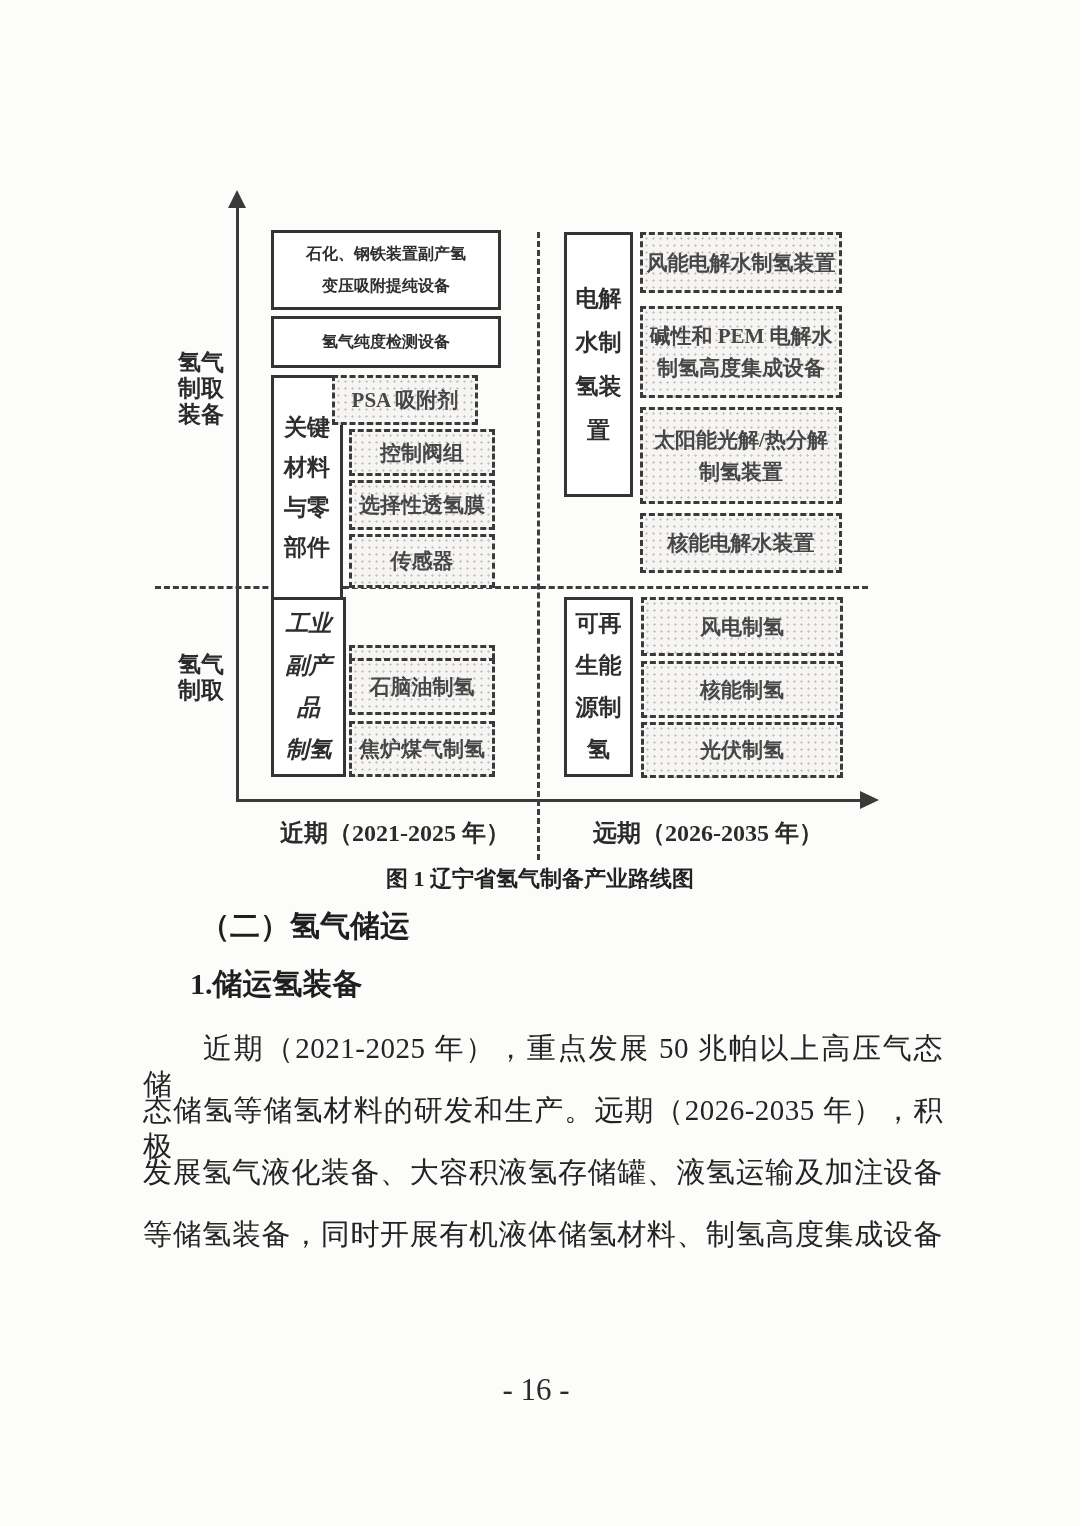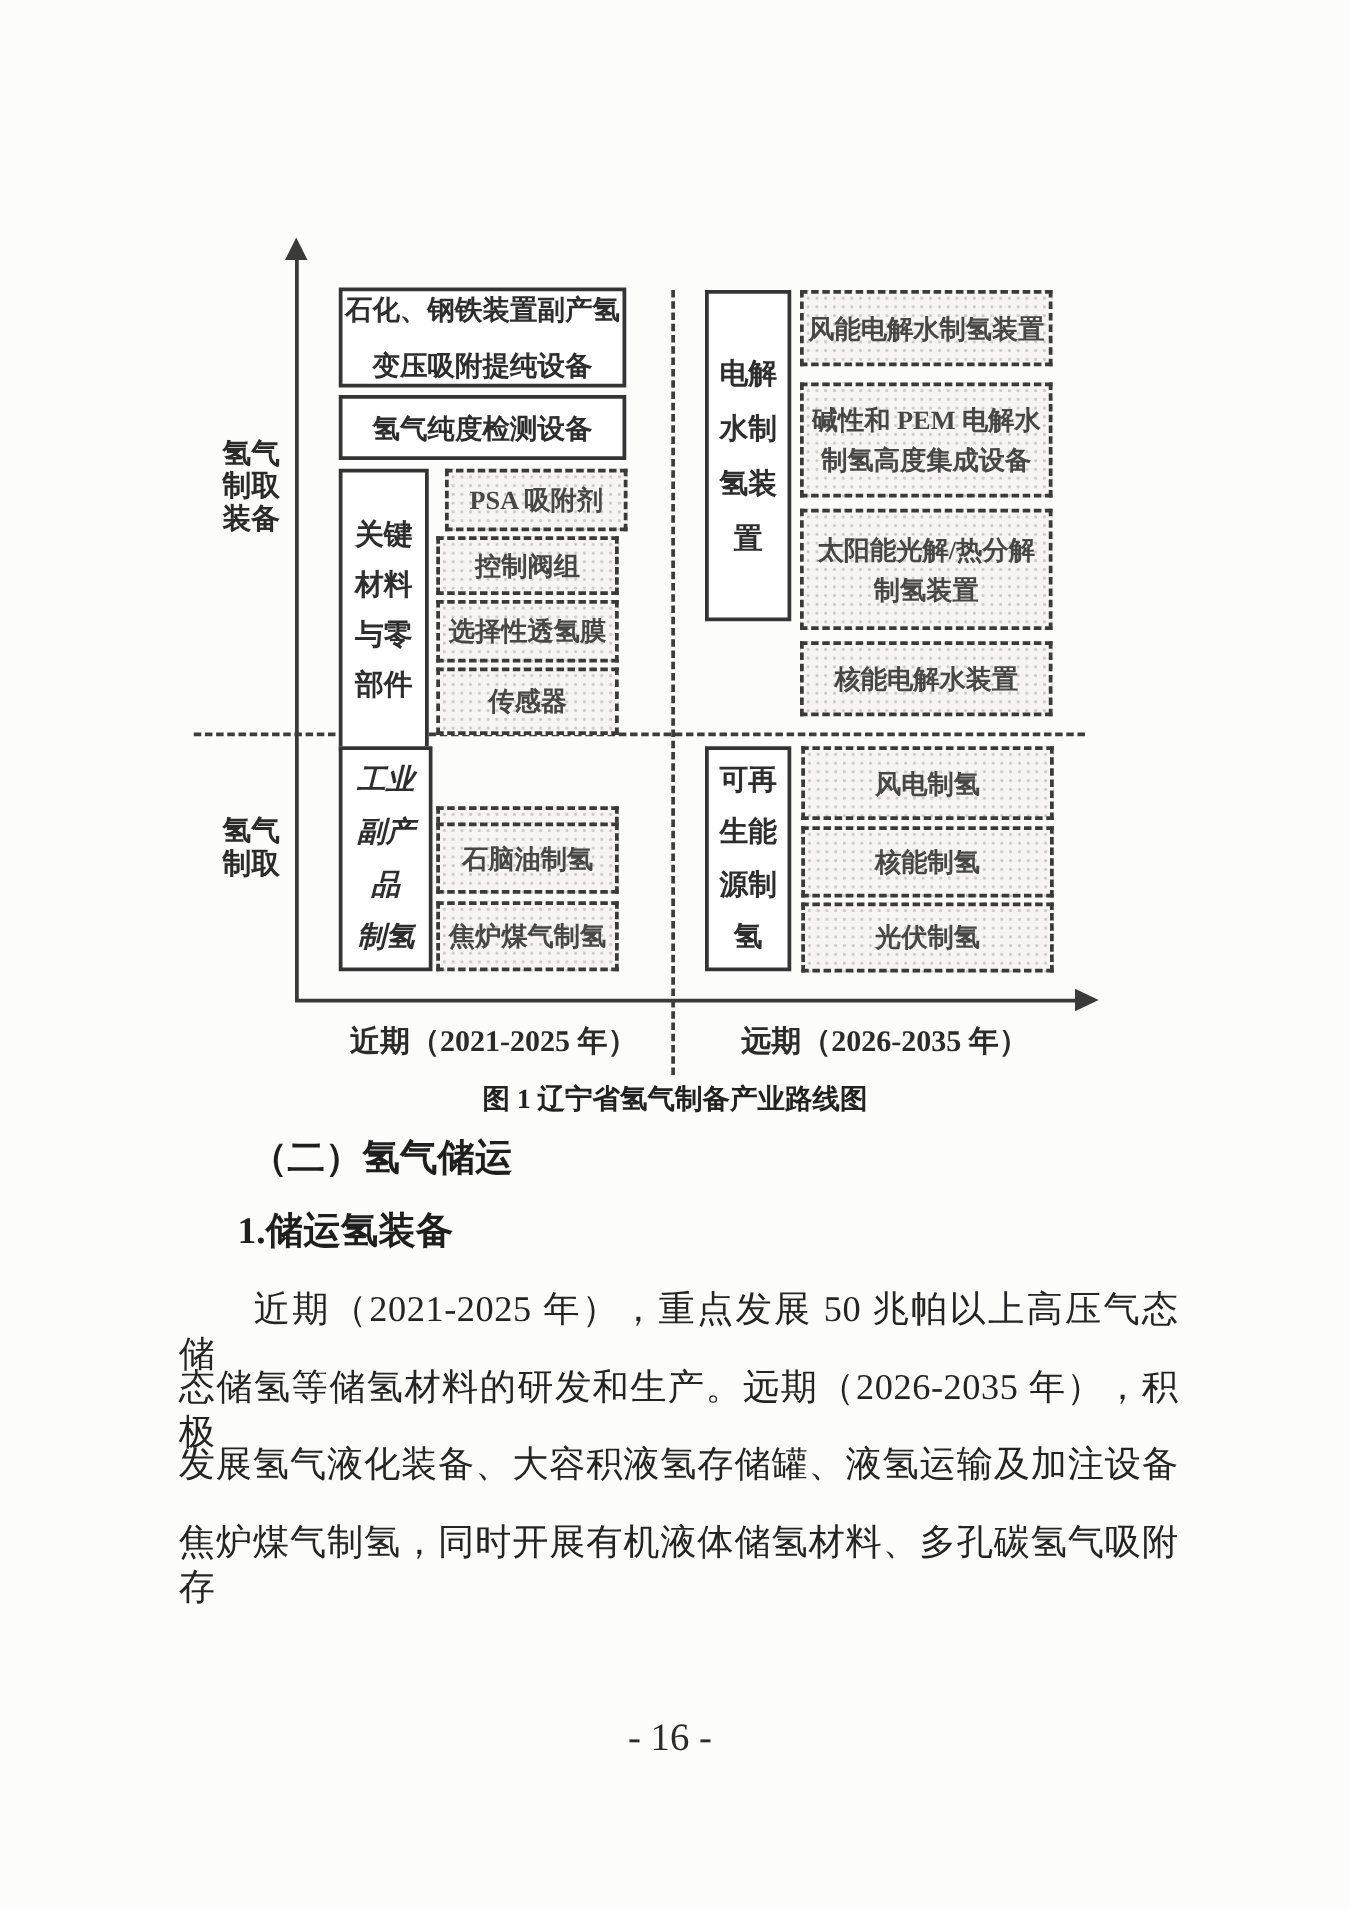--- a/index.html
+++ b/index.html
@@ -28,21 +28,21 @@
   }
   .h-div{position:absolute;left:155px;top:586px;width:713px;height:0;border-top:3px dashed #3d3d3d;}
   .v-div{position:absolute;left:537px;top:232px;width:0;height:628px;border-left:3px dashed #3d3d3d;}
 
   .box{
     position:absolute;box-sizing:border-box;
     display:flex;align-items:center;justify-content:center;
     text-align:center;font-weight:bold;
     white-space:pre-line;
   }
-  .solid{border:3px solid #343434;background:#ffffff;color:#2e2e2e;font-size:22px;line-height:45px;}
+  .solid{border:3px solid #343434;background:#ffffff;color:#2e2e2e;font-size:16px;line-height:32px;}
   .dashed{
     border:3px dashed #3a3a3a;color:#474747;font-size:21px;line-height:32px;
     background-color:#f6f5f3;
     background-image:radial-gradient(circle,#c9c9c7 1px,rgba(0,0,0,0) 1.4px);
     background-size:7px 7px;
   }
   .keybox{font-size:23px;line-height:40px;}
   .ylab{
     position:absolute;font-weight:bold;color:#2b2b2b;
     font-size:23px;line-height:26px;text-align:center;white-space:pre-line;
@@ -97,21 +97,21 @@
     <div class="ylab" style="left:168px;top:651px;width:66px;">氢气
 制取</div>
 
     <div class="box solid" style="left:271px;top:230px;width:230px;height:80px;">石化、钢铁装置副产氢
 变压吸附提纯设备</div>
     <div class="box solid" style="left:271px;top:316px;width:230px;height:52px;">氢气纯度检测设备</div>
     <div class="box solid keybox" style="left:271px;top:375px;width:72px;height:226px;">关键
 材料
 与零
 部件</div>
-    <div class="box dashed" style="left:356px;top:375px;width:146px;height:50px;">PSA 吸附剂</div>
+    <div class="box dashed" style="left:332px;top:375px;width:146px;height:50px;">PSA 吸附剂</div>
     <div class="box dashed" style="left:349px;top:429px;width:146px;height:47px;">控制阀组</div>
     <div class="box dashed" style="left:349px;top:480px;width:146px;height:50px;">选择性透氢膜</div>
     <div class="box dashed" style="left:349px;top:534px;width:146px;height:54px;">传感器</div>
 
     <div class="box solid keybox" style="left:564px;top:232px;width:69px;height:265px;line-height:44px;">电解
 水制
 氢装
 置</div>
     <div class="box dashed" style="left:640px;top:232px;width:202px;height:61px;">风能电解水制氢装置</div>
     <div class="box dashed" style="left:640px;top:306px;width:202px;height:92px;">碱性和 PEM 电解水
@@ -142,17 +142,17 @@
 
   <div class="caption">图 1 辽宁省氢气制备产业路线图</div>
 
   <div class="h2">（二）氢气储运</div>
   <div class="h3">1.储运氢装备</div>
 
   <div class="para">
     <div class="bodyline indent">近期（2021-2025 年），重点发展 50 兆帕以上高压气态储</div>
     <div class="bodyline">态储氢等储氢材料的研发和生产。远期（2026-2035 年），积极</div>
     <div class="bodyline">发展氢气液化装备、大容积液氢存储罐、液氢运输及加注设备</div>
-    <div class="bodyline">焦炉煤气制氢，同时开展有机液体储氢材料、多孔碳氢气吸附存</div>
+    <div class="bodyline">等储氢装备，同时开展有机液体储氢材料、制氢高度集成设备</div>
   </div>
 
   <div class="pagenum">- 16 -</div>
 </div>
 
 </body></html>

